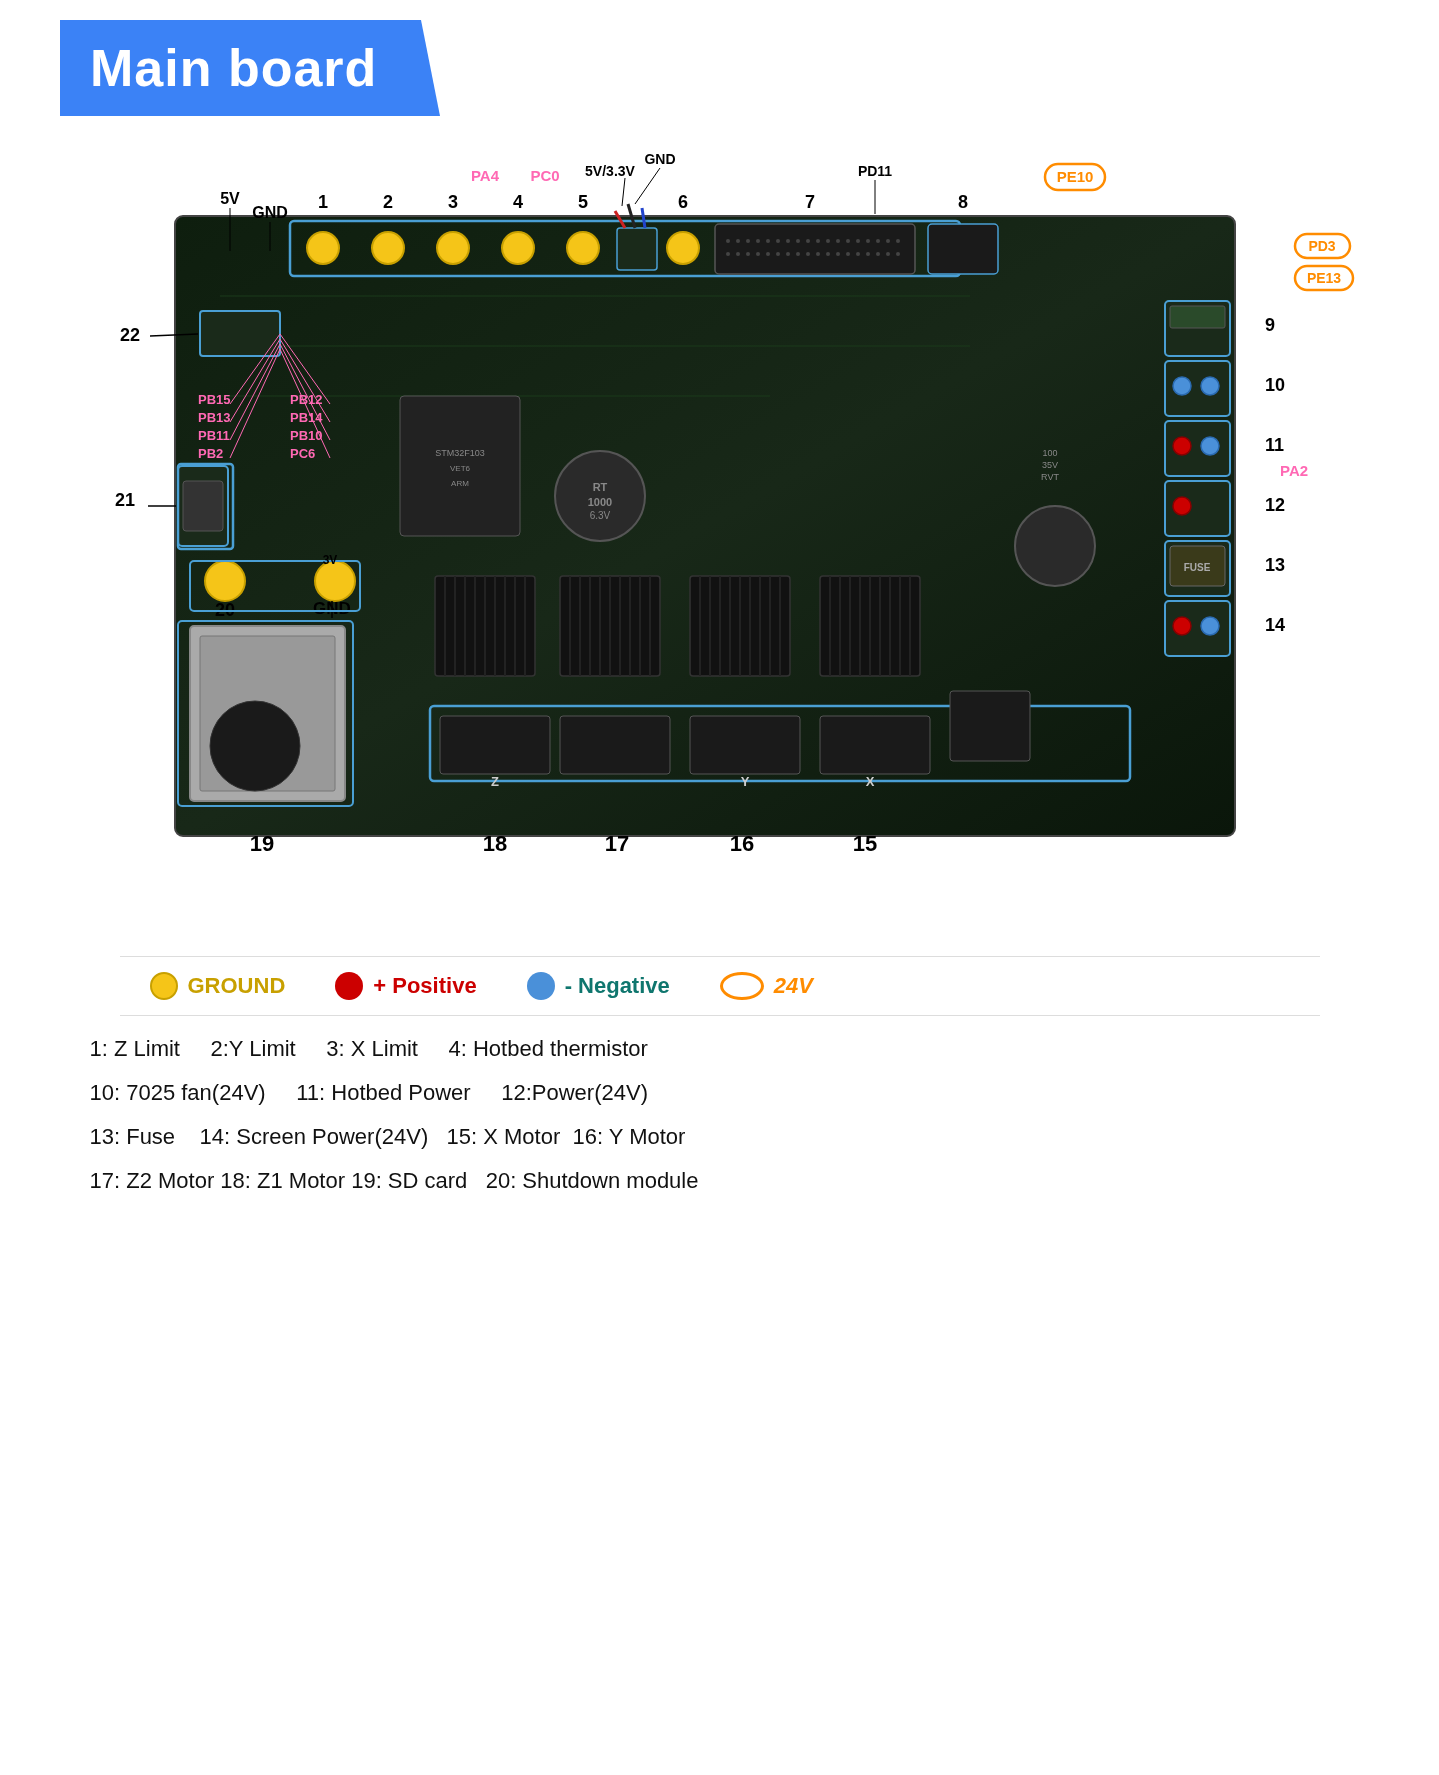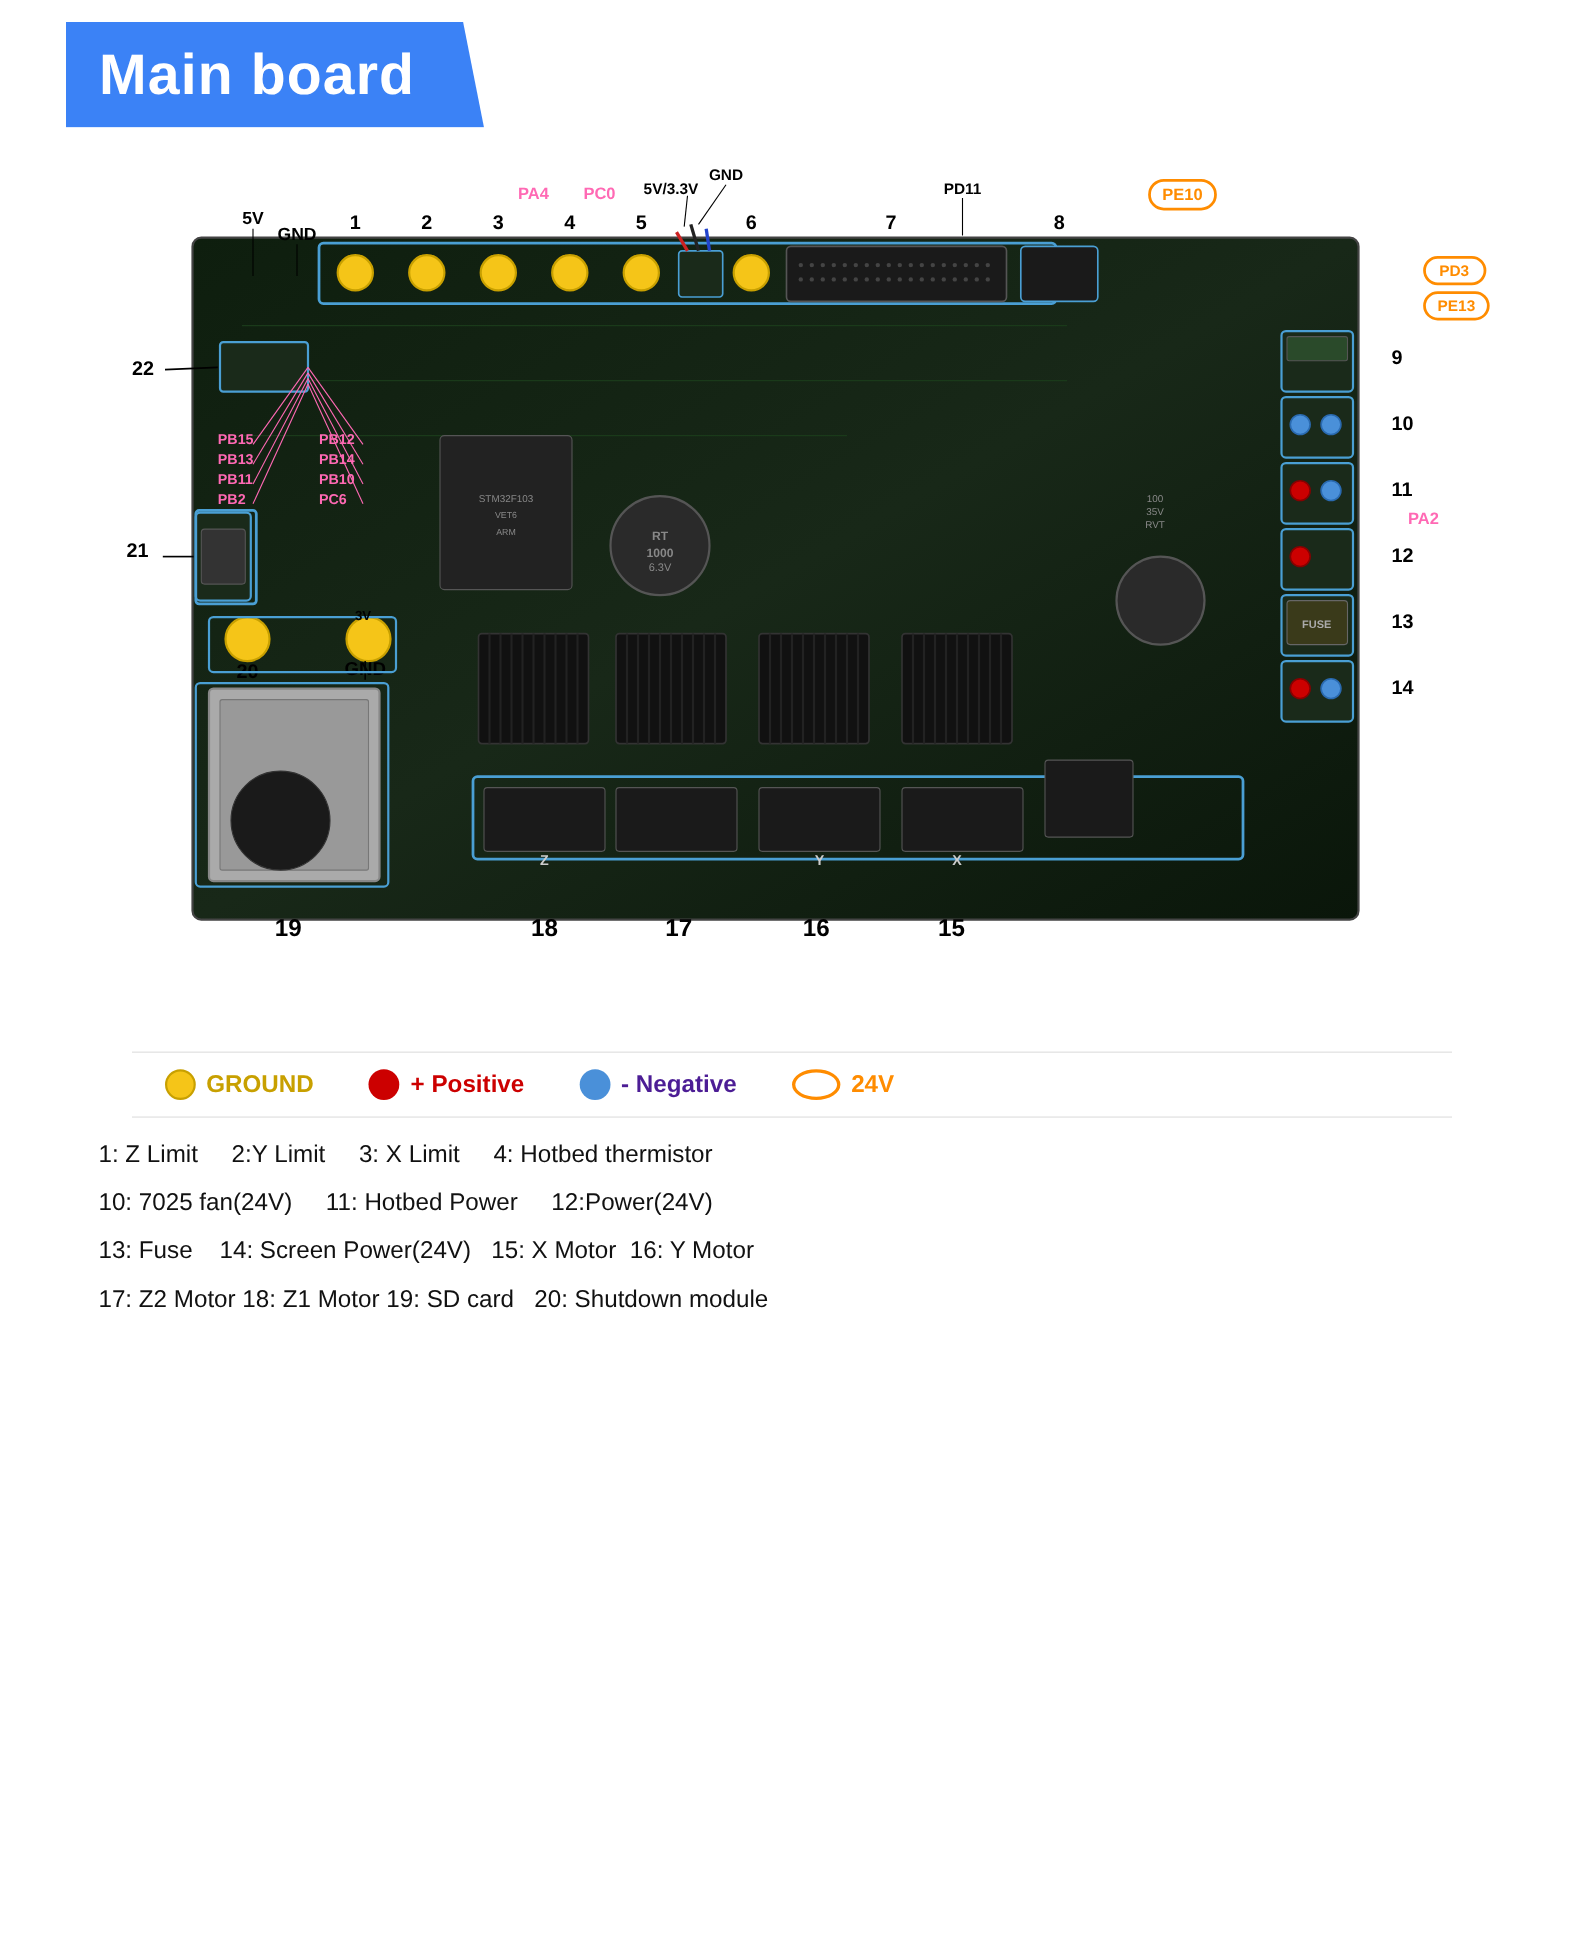--- a/index.html
+++ b/index.html
@@ -53,22 +53,22 @@
     .legend-circle.positive { background: #cc0000; }
     .legend-circle.negative { background: #4a90d9; }
     .legend-oval {
       width: 44px;
       height: 28px;
       border-radius: 50%;
       border: 3px solid #ff8c00;
       background: transparent;
     }
     .legend-text-ground { color: #c8a000; }
-    .legend-text-negative { color: #4c1d95; }
-    .legend-text-24v { color: #ff8c00; }
+    .legend-text-negative { color: #0f766e; }
+    .legend-text-24v { color: #ff8c00; font-style: italic; }
 
     
     .descriptions {
       width: 1300px;
       margin: 10px auto;
       padding: 0 20px;
     }
     .desc-row {
       display: flex;
       align-items: baseline;

